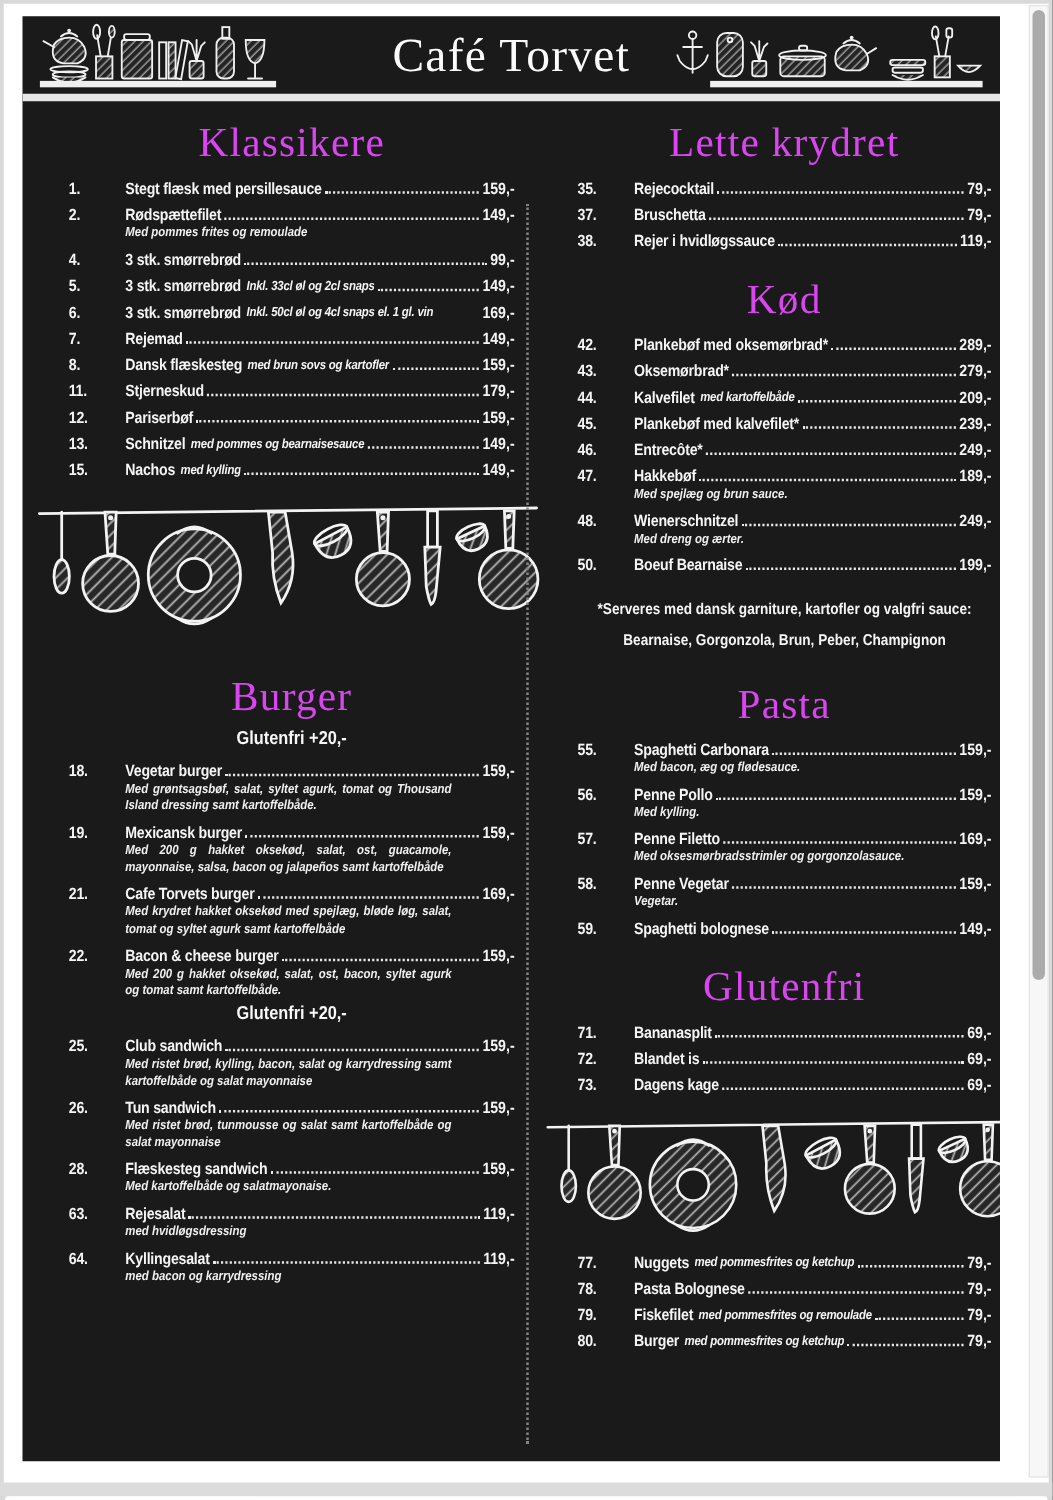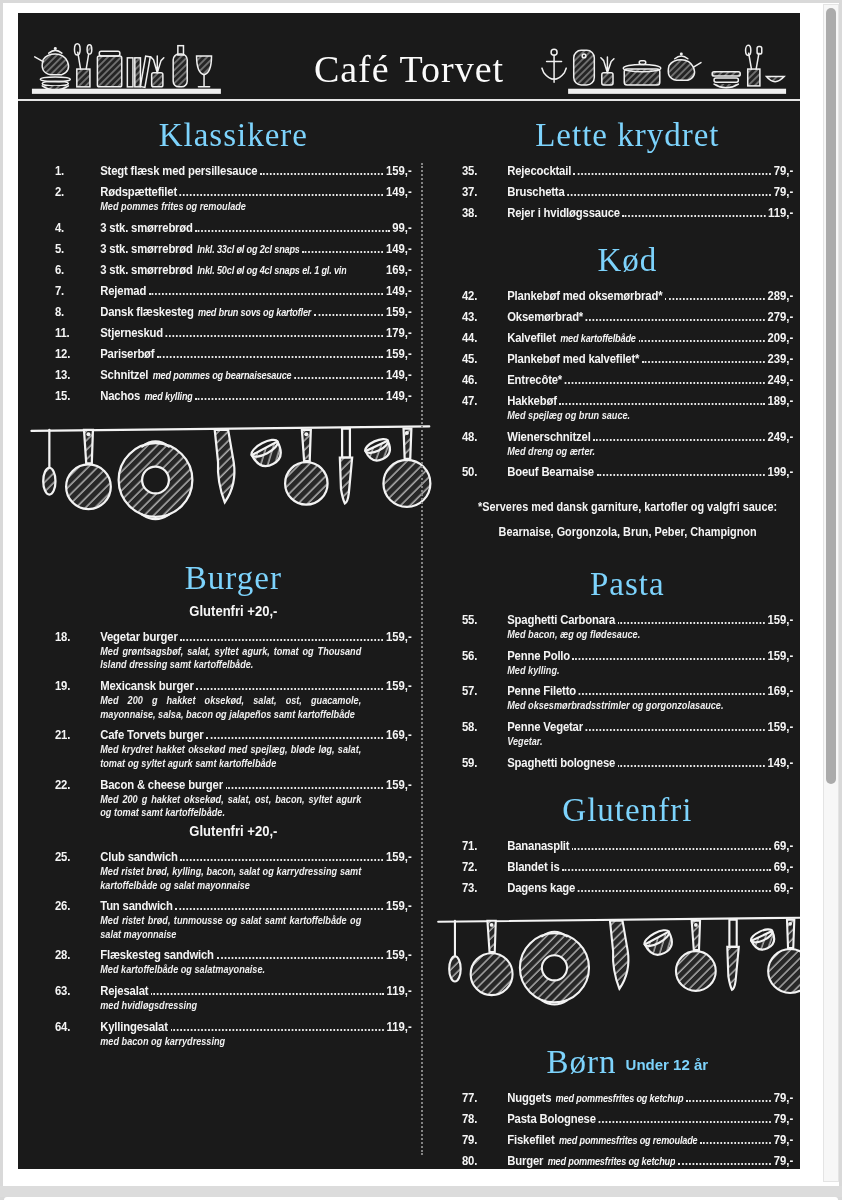--- a/index.html
+++ b/index.html
@@ -9,22 +9,22 @@
   }
   .frame{position:absolute;inset:0;border:3px solid #d9d9d9;pointer-events:none;z-index:50;}
 
   
   .menu{
     position:absolute;left:18px;top:13px;width:782px;height:1156px;
     background:#1a1a1a;color:#f5f5f5;overflow:hidden;
   }
   .menu-header{
     display:flex;align-items:flex-end;justify-content:space-between;
-    height:88px;box-sizing:border-box;padding:8px 12px 0 12px;
-    border-bottom:2px solid #e5e5e5;
+    height:68px;box-sizing:border-box;padding:8px 12px 0 12px;
+    border-bottom:6px solid #e5e5e5;
   }
   .brand-title{
     font-family:"Liberation Serif","DejaVu Serif",serif;font-weight:400;
     font-size:38px;letter-spacing:1px;color:#fbfbfb;margin:0 4px 8px 4px;white-space:nowrap;
   }
   .header-illo svg{display:block;}
 
   
   .cols{display:flex;position:relative;}
   .col{box-sizing:border-box;}
@@ -32,21 +32,21 @@
   .col-right{width:48.5%;padding:2px 7px 0 41px;}
   .divider{
     position:absolute;left:51.5%;top:52px;bottom:-1040px;width:0;
     border-left:2px dotted #848484;
   }
   .menu .divider{top:150px;bottom:14px;}
 
   
   .section-title{
     font-family:"Liberation Serif","DejaVu Serif",serif;font-weight:400;
-    font-size:33px;letter-spacing:1px;color:#7dd3fc;text-align:center;
+    font-size:33px;letter-spacing:1px;color:#d946ef;text-align:center;
     margin:22px 0 9px 0;
   }
   .col > .menu-section:first-child .section-title{margin-top:14px;}
   .section-title-suffix{
     font-family:"Liberation Sans","DejaVu Sans",sans-serif;font-weight:bold;
     font-size:15px;letter-spacing:0;margin-left:9px;position:relative;top:-3px;
   }
   .condensed{width:114.94%;transform:scaleX(0.87);transform-origin:left top;}
   .section-subtitle{
     text-align:center;font-weight:bold;font-size:15px;margin:-4px 0 10px 0;color:#f7f7f7;
@@ -782,21 +782,20 @@
           <ellipse cx="315" cy="29" rx="11" ry="4.5"></ellipse>
         </g>
         <path d="M337,14 L338,41 L343,41 L344,14 Z" fill="url(#hp)"></path>
         <circle cx="340" cy="63" r="21" fill="url(#hp)"></circle>
         <circle cx="340" cy="18" r="1.8" fill="#f3f3f3" stroke="none"></circle>
       </g>
     </svg>
   </div>
 
   <section class="menu-section">
-    <h2 class="section-title"><span class="section-title-text">Børn</span><span class="section-title-suffix">Under 12 år</span></h2>
     <div class="condensed">
 
       <div class="items">
   <div class="item">
     <div class="item-row">
       <span class="item-num">77.</span>
       <span class="item-name">Nuggets</span>
       <span class="item-note">med pommesfrites og ketchup</span>
       <span class="leader"></span>
       <span class="item-price">79,-</span>

